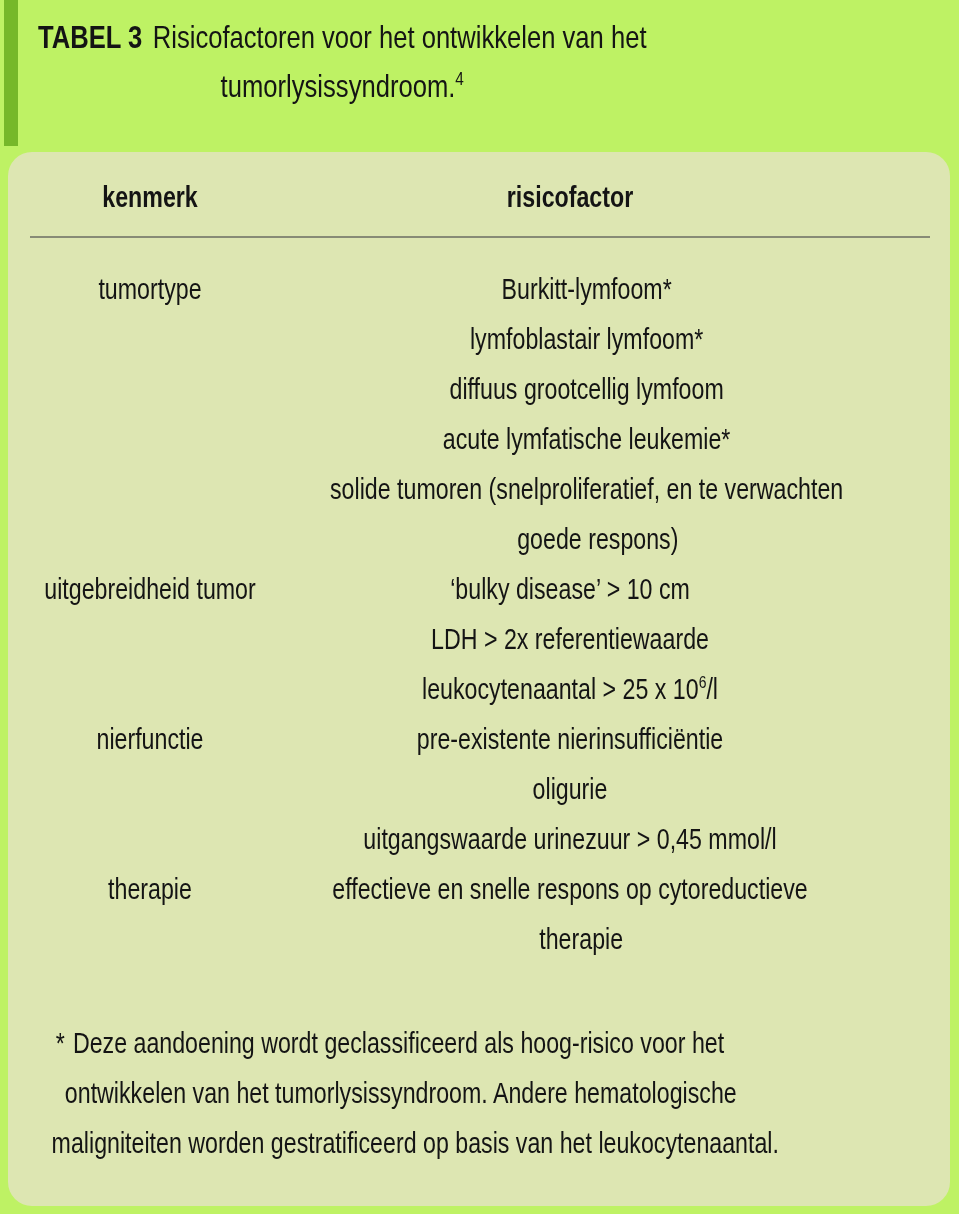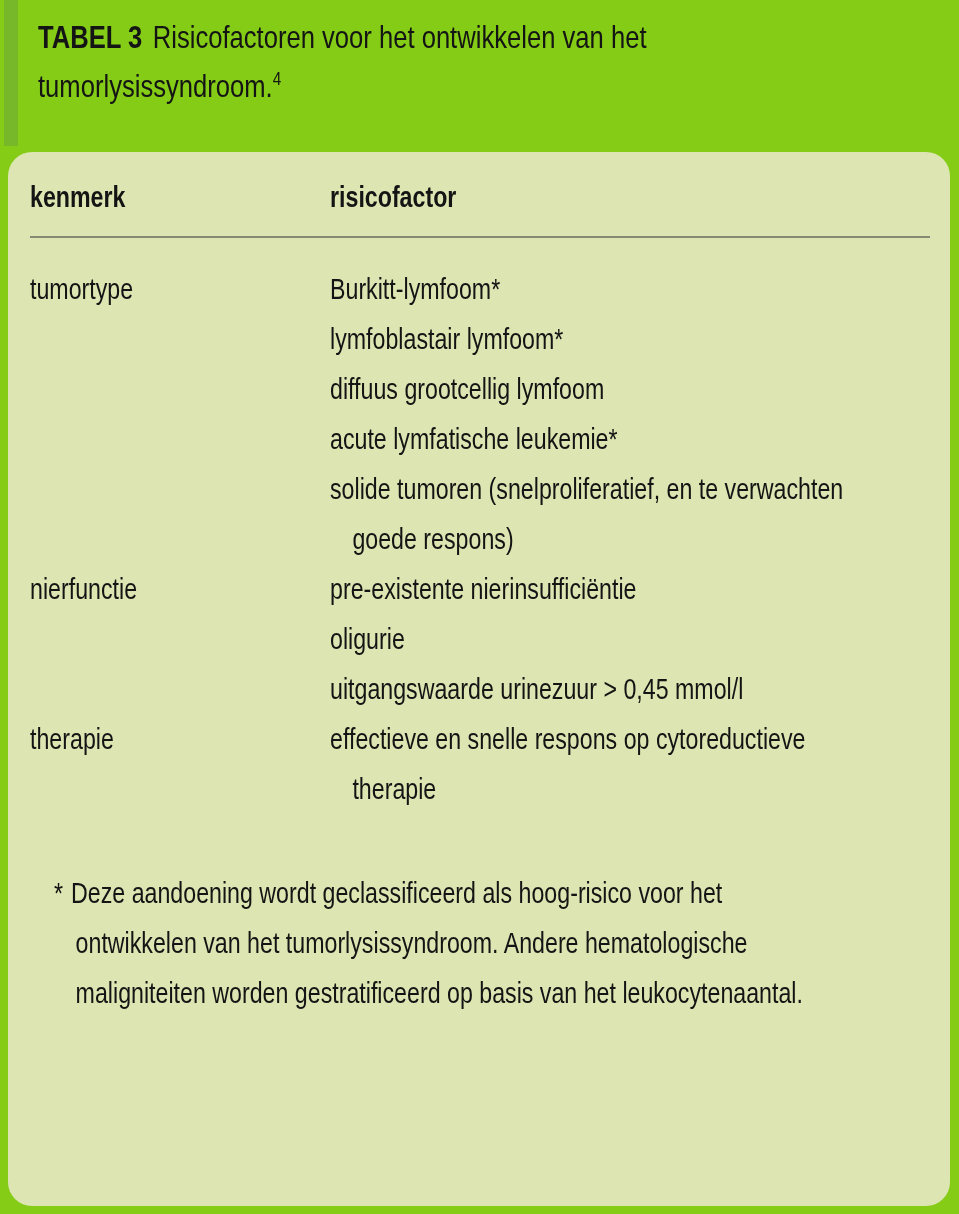--- a/index.html
+++ b/index.html
@@ -1,23 +1,24 @@
 <!DOCTYPE html>
 <html style="--accent-green: #76b82a; --panel-background: #dde6b2; --divider: #878b76; --text: #141414;"><head>
 <meta charset="utf-8">
 <style>
   html, body { margin: 0; padding: 0; }
   .page {
     position: relative;
     width: 959px;
     height: 1214px;
-    background: #84cc16;
+    background: #bef264;
     overflow: hidden;
     font-family: "Liberation Sans", sans-serif;
     color: var(--text, #141414);
+    text-align: center;
   }
   
   .t {
     display: block;
     white-space: nowrap;
     transform: scaleX(0.8);
     transform-origin: 0 50%;
   }
   .accent-bar {
     position: absolute;
@@ -56,21 +57,21 @@
     background: var(--divider, #878b76);
     margin-top: 22px;
   }
   .body { margin-top: 26px; }
   .cell-label, .line {
     font-size: 29px;
     line-height: 50px;
   }
   .line.indent { padding-left: 28px; }
   .line sup, .fn-line sup { font-size: 60%; line-height: 0; vertical-align: super; }
-  .footnote { margin-top: 54px; margin-left: 24px; }
+  .footnote { margin-top: 54px; }
   .fn-line {
     font-size: 29px;
     line-height: 50px;
   }
   .fn-line.indent { padding-left: 27px; }
   .fn-marker { margin-right: 10px; }
 </style>
 </head>
 <body>
 
@@ -99,20 +100,28 @@
           <div>
             <div class="t line"><span>Burkitt-lymfoom*</span></div>
             <div class="t line"><span>lymfoblastair lymfoom*</span></div>
             <div class="t line"><span>diffuus grootcellig lymfoom</span></div>
             <div class="t line"><span>acute lymfatische leukemie*</span></div>
             <div class="t line"><span>solide tumoren (snelproliferatief, en te verwachten</span></div>
             <div class="t line indent"><span>goede respons)</span></div>
           </div>
         </div>
         <div class="grid">
+          <div class="t cell-label">uitgebreidheid tumor</div>
+          <div>
+            <div class="t line"><span>‘bulky disease’ &gt; 10 cm</span></div>
+            <div class="t line"><span>LDH &gt; 2x referentiewaarde</span></div>
+            <div class="t line"><span>leukocytenaantal &gt; 25 x 10</span><sup>6</sup><span>/l</span></div>
+          </div>
+        </div>
+        <div class="grid">
           <div class="t cell-label">nierfunctie</div>
           <div>
             <div class="t line"><span>pre-existente nierinsufficiëntie</span></div>
             <div class="t line"><span>oligurie</span></div>
             <div class="t line"><span>uitgangswaarde urinezuur &gt; 0,45 mmol/l</span></div>
           </div>
         </div>
         <div class="grid">
           <div class="t cell-label">therapie</div>
           <div>

